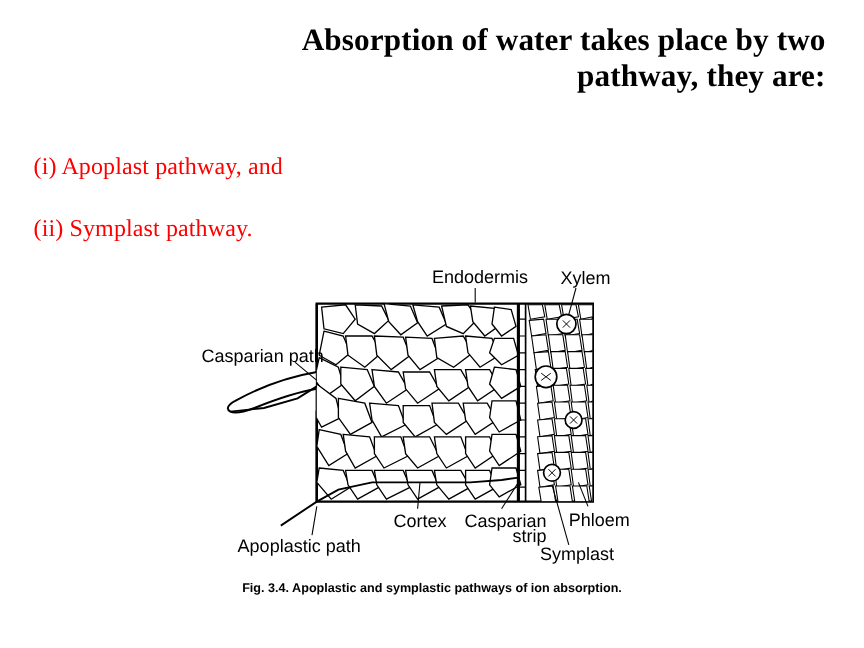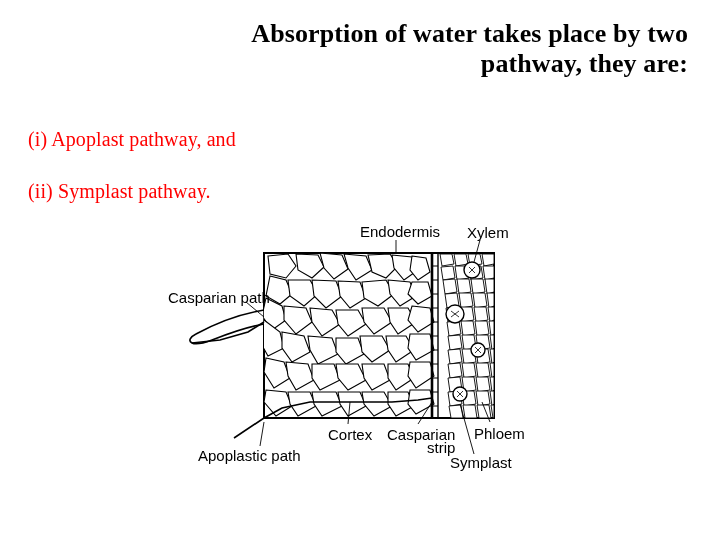--- a/index.html
+++ b/index.html
@@ -289,15 +289,16 @@
     <div class="fig-label" id="lbl-symplastic">Casparian path</div>
     <div class="fig-label" id="lbl-cortex">Cortex</div>
     <div class="fig-label" id="lbl-casparian">
       <div>Casparian</div>
       <div style="text-align:right;">strip</div>
     </div>
     <div class="fig-label" id="lbl-apoplastic">Apoplastic path</div>
     <div class="fig-label" id="lbl-phloem">Phloem</div>
     <div class="fig-label" id="lbl-pericycle">Symplast</div>
 
+    <div class="fig-caption">Fig. 3.4. Apoplastic and symplastic pathways of ion absorption.</div>
   </div>
 
 </div>
 
 </body></html>

